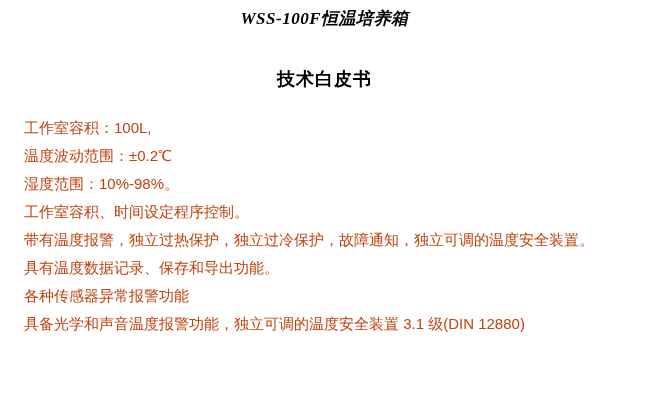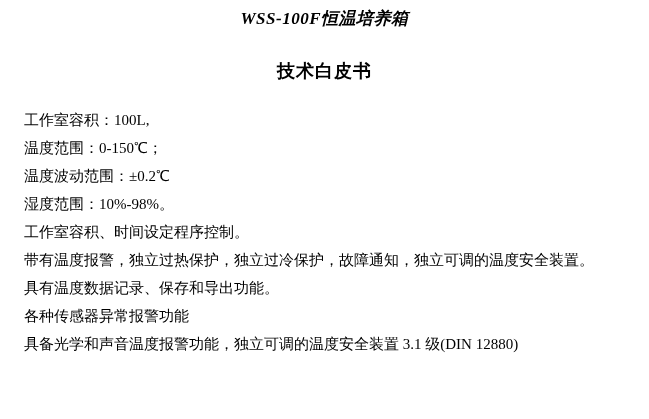--- a/index.html
+++ b/index.html
@@ -29,48 +29,47 @@
     margin: 7px 0 0 0;
     line-height: 1.4;
     font-style: italic;
   }
   .subtitle {
     text-align: center;
     font-family: "Liberation Serif", "DejaVu Serif", serif;
     font-weight: bold;
     font-size: 18px;
     letter-spacing: 1px;
-    margin: 28px 0 0 0;
+    margin: 36px 0 0 0;
     line-height: 1.4;
   }
   .body-block {
     margin: 22px 0 0 0;
     padding: 0 22px 0 24px;
   }
   .line {
-    font-family: Liberation Serif, serif;
+    font-family: Liberation Sans, sans-serif;
     font-size: 15px;
     line-height: 28px;
-    color: #000000;
+    color: #c2410c;
     white-space: pre-wrap;
     word-break: break-all;
   }
 </style>
 </head>
 <body>
 
 <div class="page">
 
   <div class="title">WSS-100F恒温培养箱</div>
 
   <div class="subtitle">技术白皮书</div>
 
   <div class="body-block">
     <div class="line">工作室容积：100L,</div>
-    <div class="line">温度范围：0-150℃；</div>
     <div class="line">温度波动范围：±0.2℃</div>
     <div class="line">湿度范围：10%-98%。</div>
     <div class="line">工作室容积、时间设定程序控制。</div>
     <div class="line">带有温度报警，独立过热保护，独立过冷保护，故障通知，独立可调的温度安全装置。</div>
     <div class="line">具有温度数据记录、保存和导出功能。</div>
     <div class="line">各种传感器异常报警功能</div>
     <div class="line">具备光学和声音温度报警功能，独立可调的温度安全装置 3.1 级(DIN 12880)</div>
   </div>
 
 </div>

